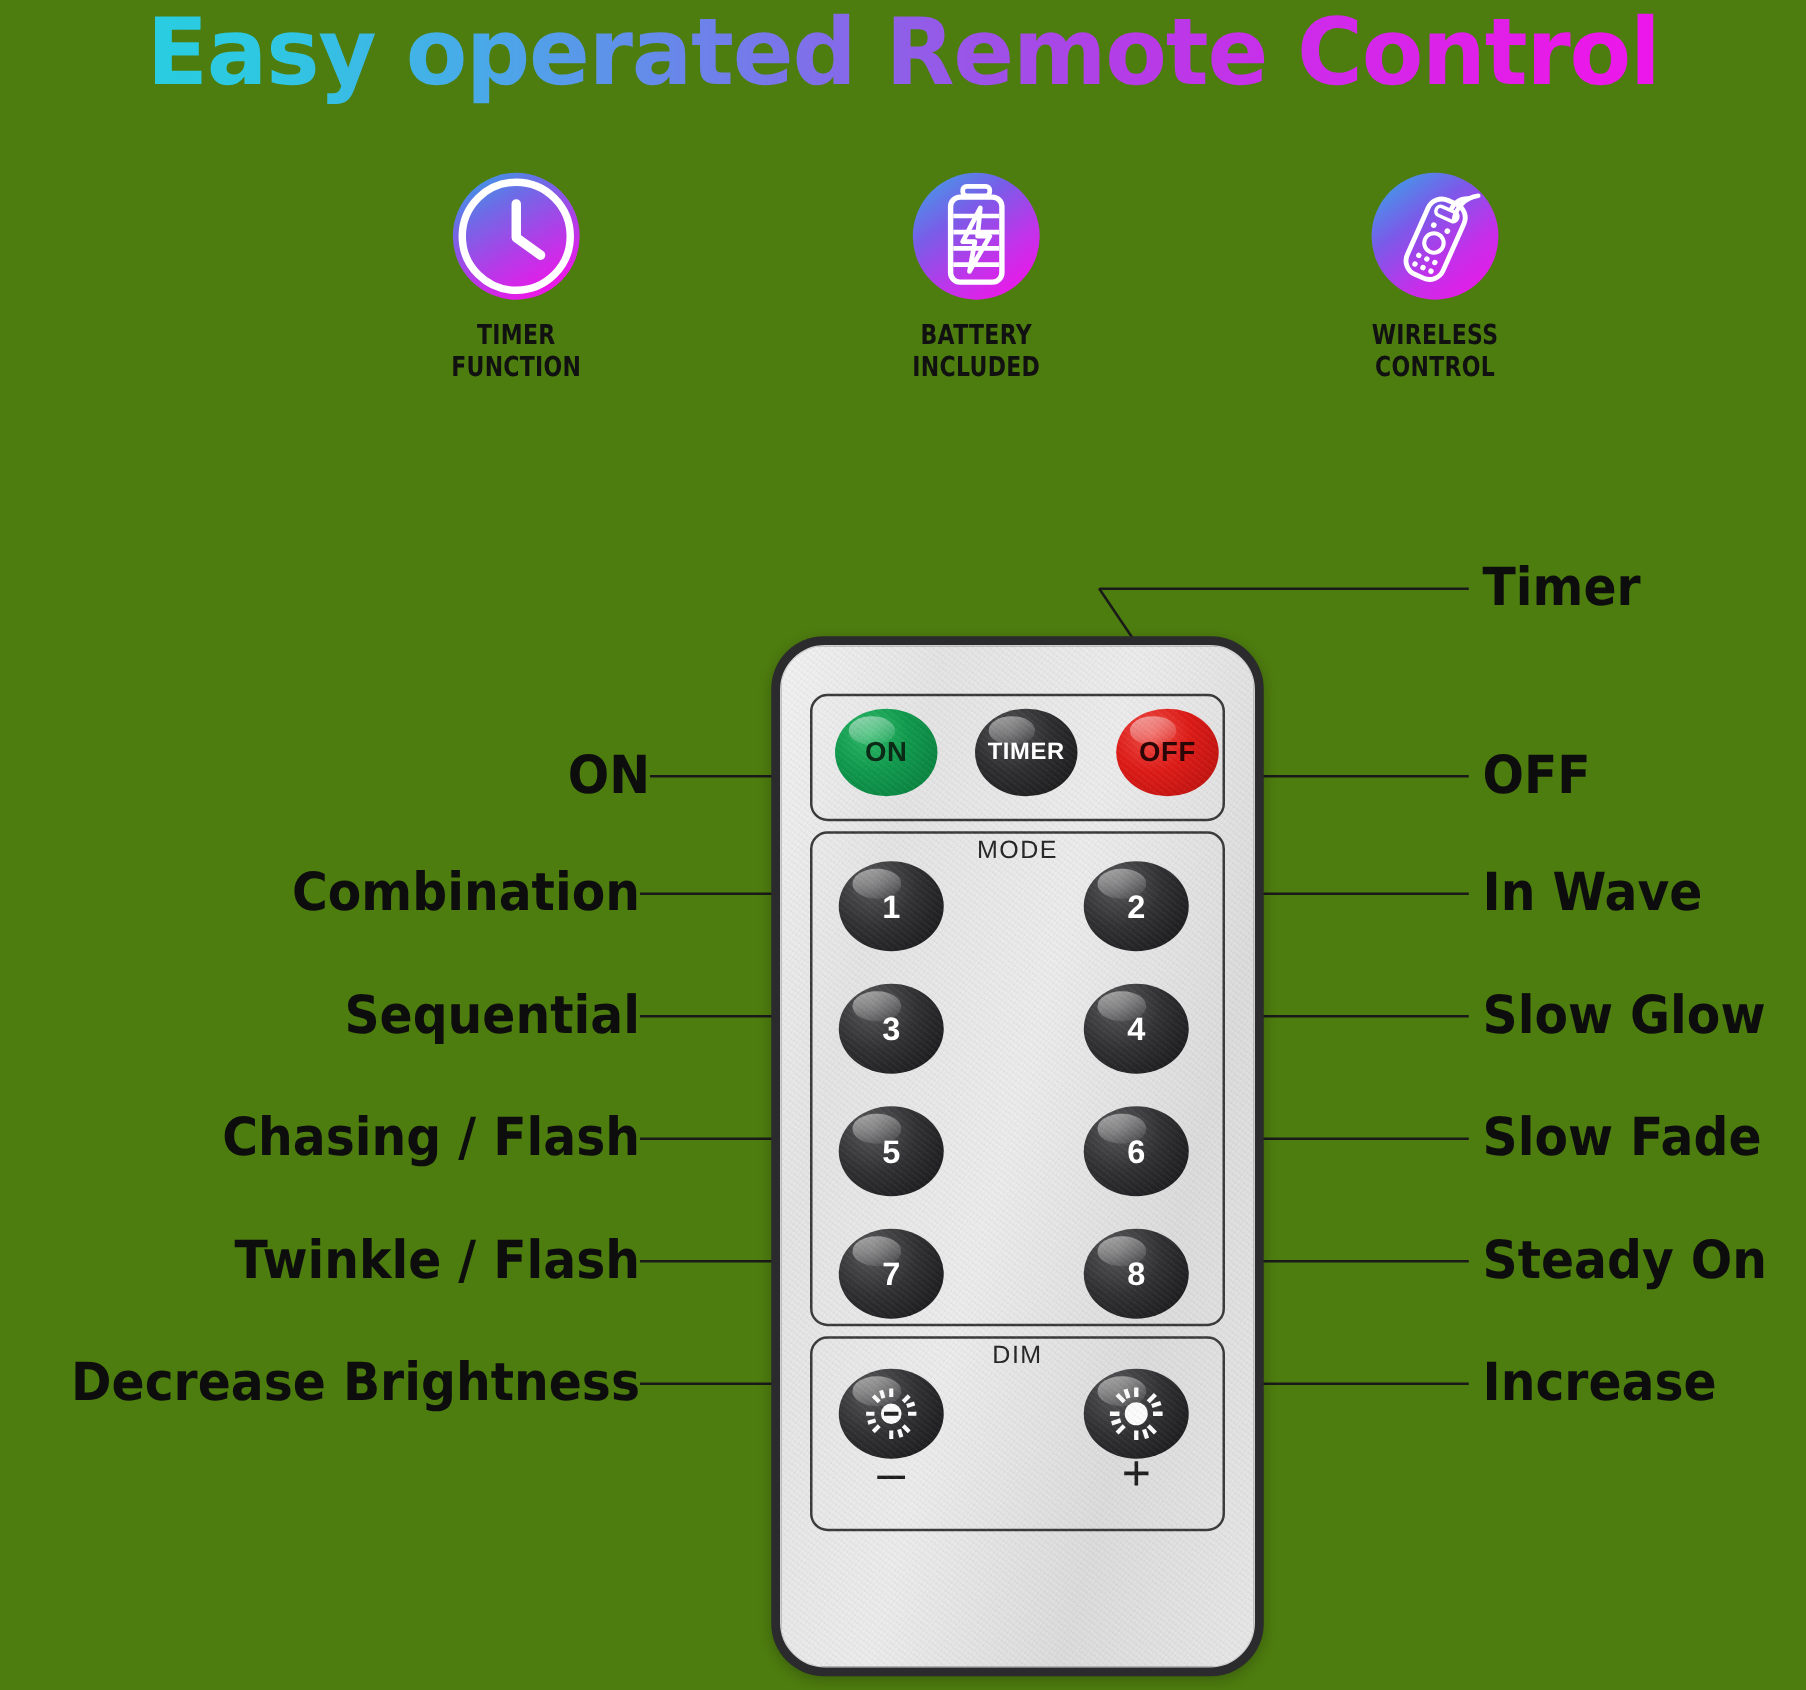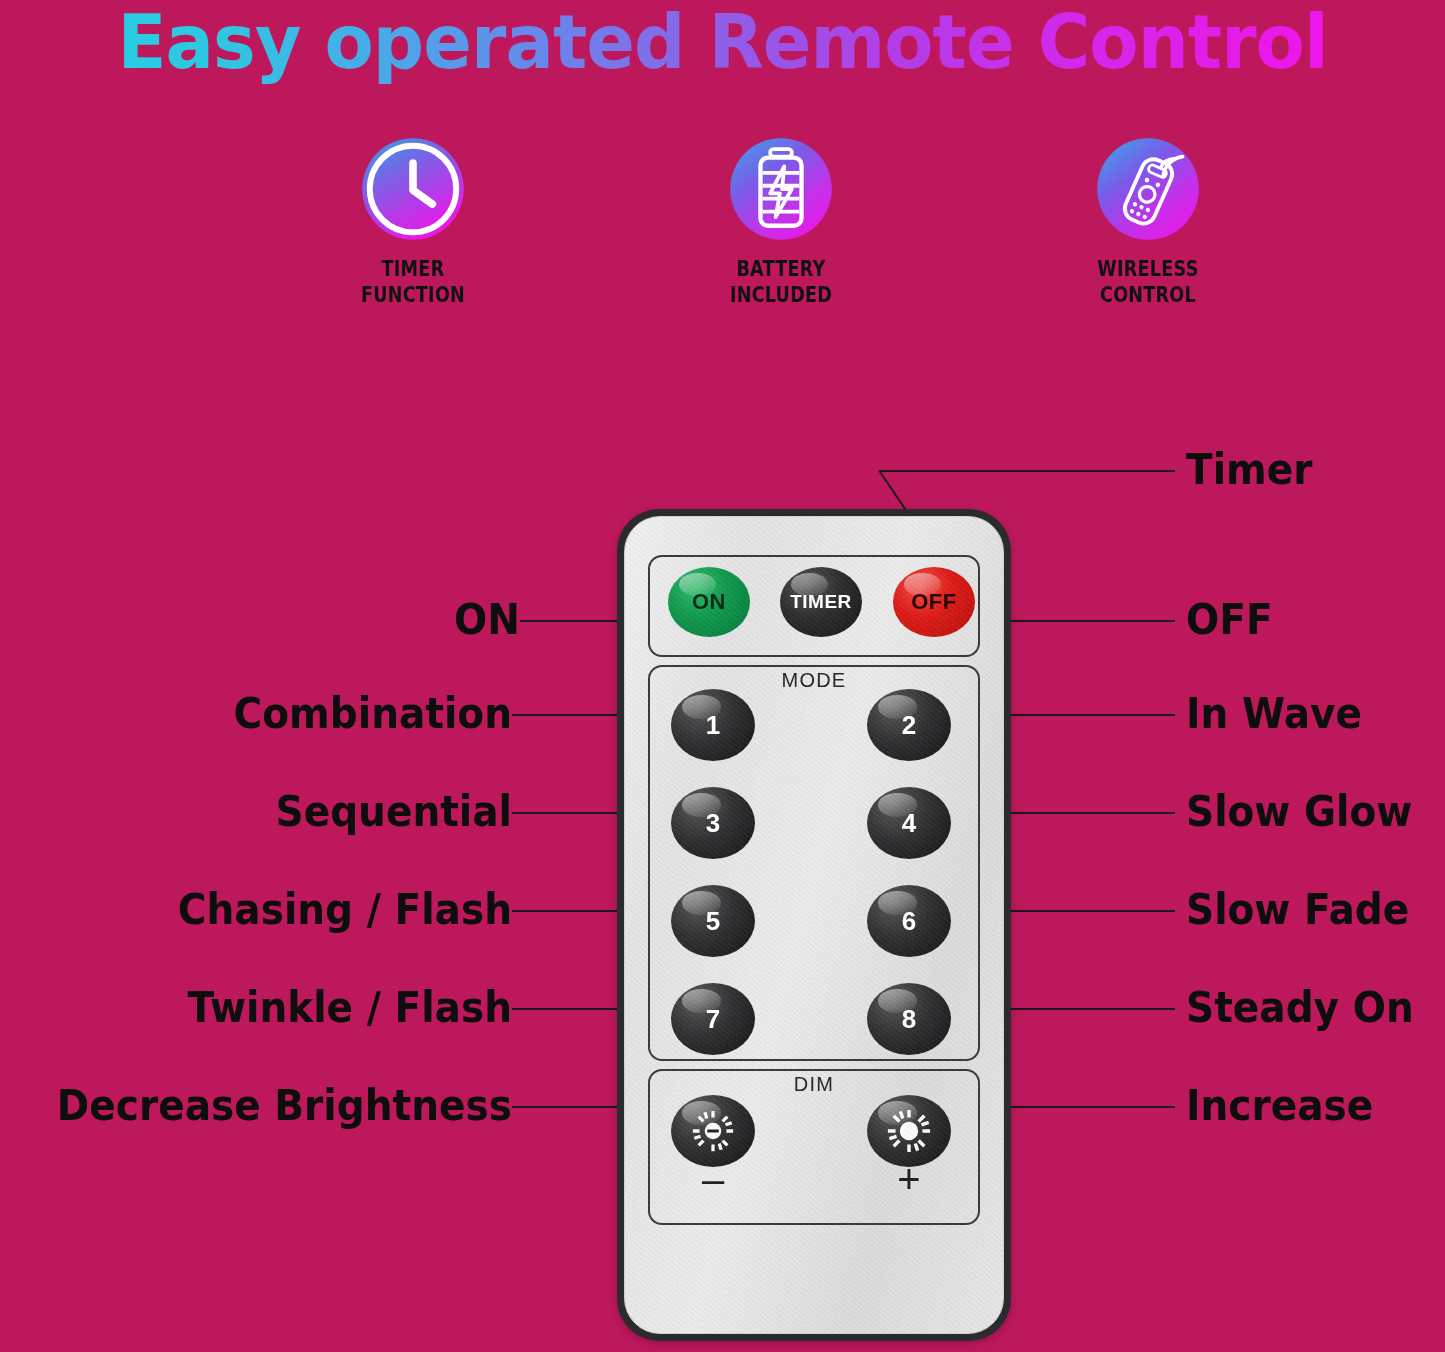--- a/index.html
+++ b/index.html
@@ -7,21 +7,21 @@
     padding: 0;
     background: #ffffff;
   }
   body {
     font-family: "Liberation Sans", sans-serif;
   }
   #page {
     position: relative;
     width: 1445px;
     height: 1352px;
-    background: #be185d;
+    background: #4d7c0f;
     overflow: hidden;
   }
 
   
   #title {
     position: absolute;
     left: 0;
     top: -2px;
     width: 1445px;
     text-align: center;

